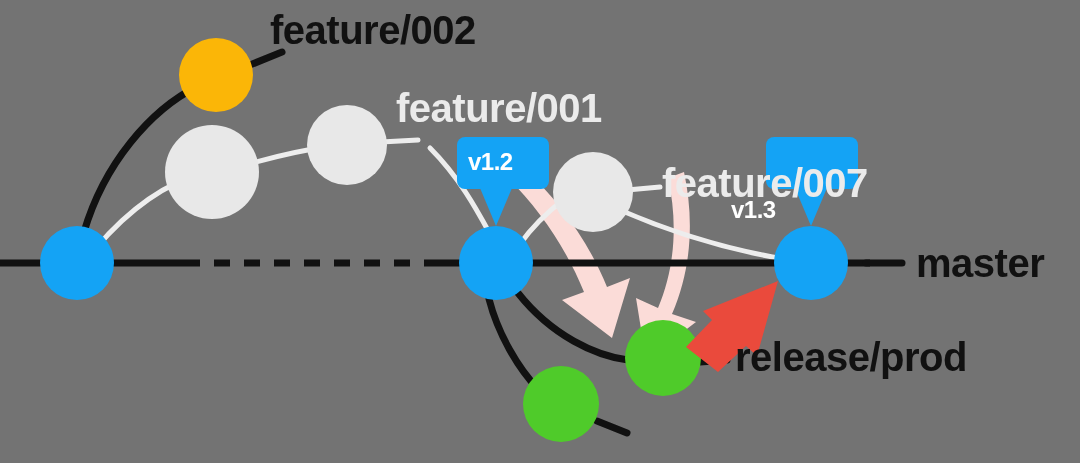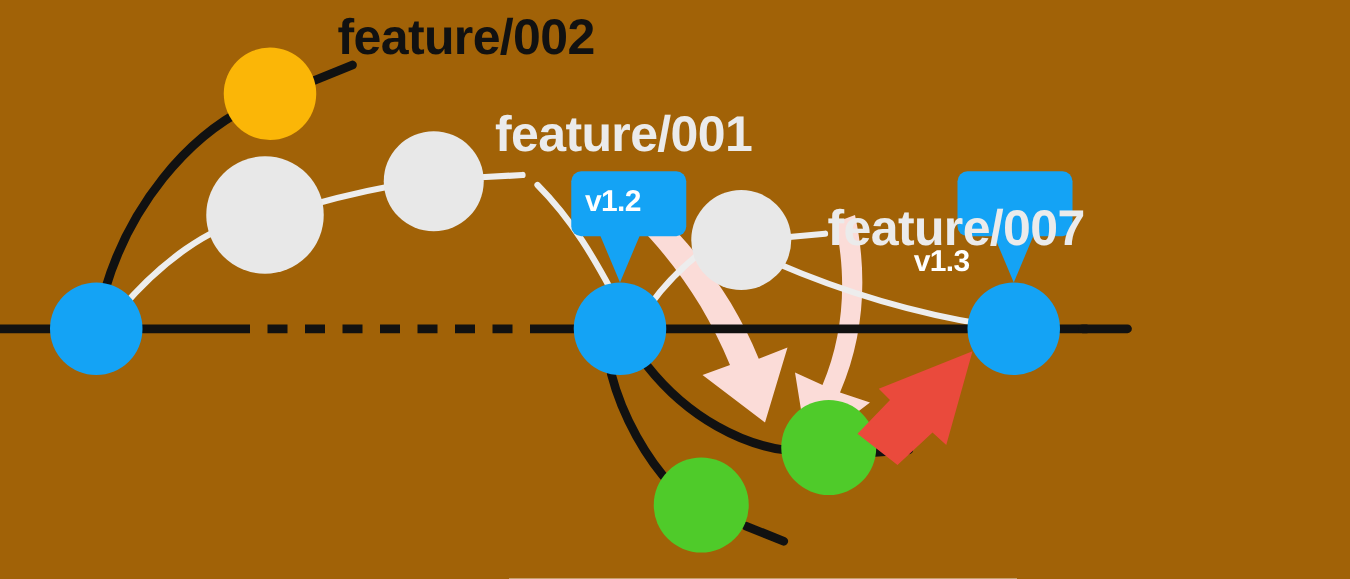--- a/index.html
+++ b/index.html
@@ -7,21 +7,21 @@
     padding: 0;
     background: #ffffff;
   }
   body {
     font-family: "Liberation Sans", sans-serif;
   }
   #stage {
     position: relative;
     width: 1080px;
     height: 463px;
-    background: #a16207;
+    background: #737373;
     overflow: hidden;
   }
   #canvas {
     position: absolute;
     left: 0;
     top: 0;
     width: 1080px;
     height: 463px;
   }
   .lbl {
@@ -128,20 +128,22 @@
       <path d="M 795 188 L 827 188 L 811 226 Z" fill="#14A3F5"></path>
     </g>
   </svg>
 
   <div class="lbl lbl-solid" style="left:270px; top:10px;">feature/002</div>
 
   <div class="lbl lbl-ghost" style="left:396px; top:88px;">feature/001</div>
 
   <div class="lbl lbl-ghost" style="left:662px; top:163px;">feature/007</div>
 
+  <div class="lbl lbl-solid" style="left:916px; top:243px;">master</div>
 
+  <div class="lbl lbl-solid" style="left:735px; top:337px;">release/prod</div>
 
 
   <div class="badge-text" style="left:468px; top:150px;">v1.2</div>
 
   <div class="badge-text" style="left:731px; top:150px;margin-top:48px;">v1.3</div>
 
 </div>
 
 </body></html>

